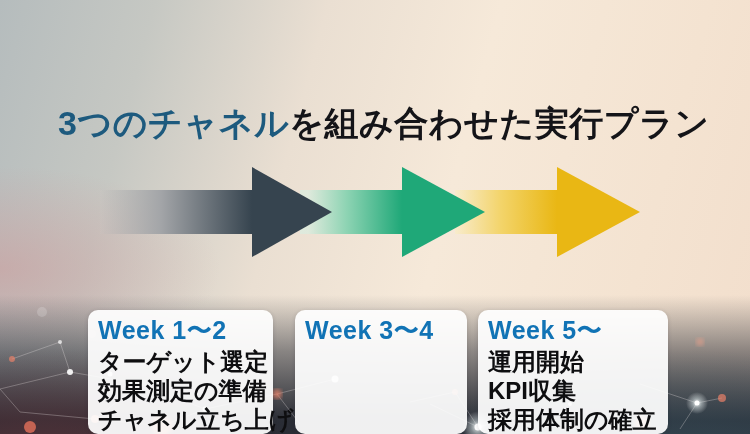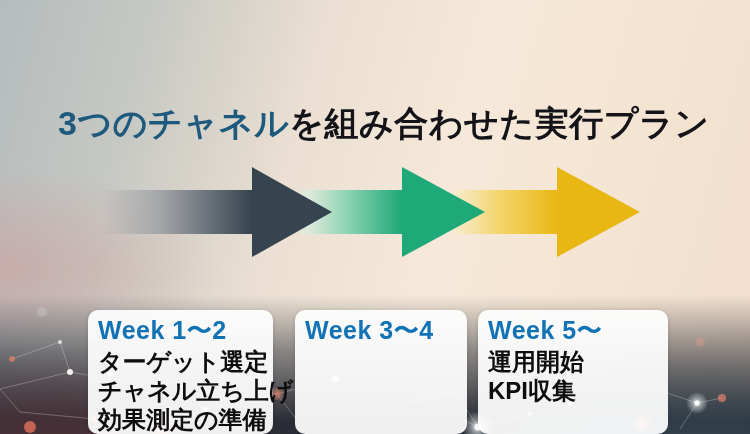--- a/index.html
+++ b/index.html
@@ -111,27 +111,28 @@
   <div class="tail" id="tail3"></div>
   <div class="head" id="head3"></div>
   <div class="tail" id="tail2"></div>
   <div class="head" id="head2"></div>
   <div class="tail" id="tail1"></div>
   <div class="head" id="head1"></div>
 
   <div class="card" id="card1">
     <div class="week">Week 1〜2</div>
     <div class="item">ターゲット選定</div>
+    <div class="item">効果測定の準備</div>
     <div class="item">チャネル立ち上げ</div>
-    <div class="item">効果測定の準備</div>
   </div>
 
   <div class="card" id="card2">
     <div class="week">Week 3〜4</div>
   </div>
 
   <div class="card" id="card3">
     <div class="week">Week 5〜</div>
     <div class="item">運用開始</div>
     <div class="item">KPI収集</div>
+    <div class="item">採用体制の確立</div>
   </div>
 
 </div>
 
 </body></html>

